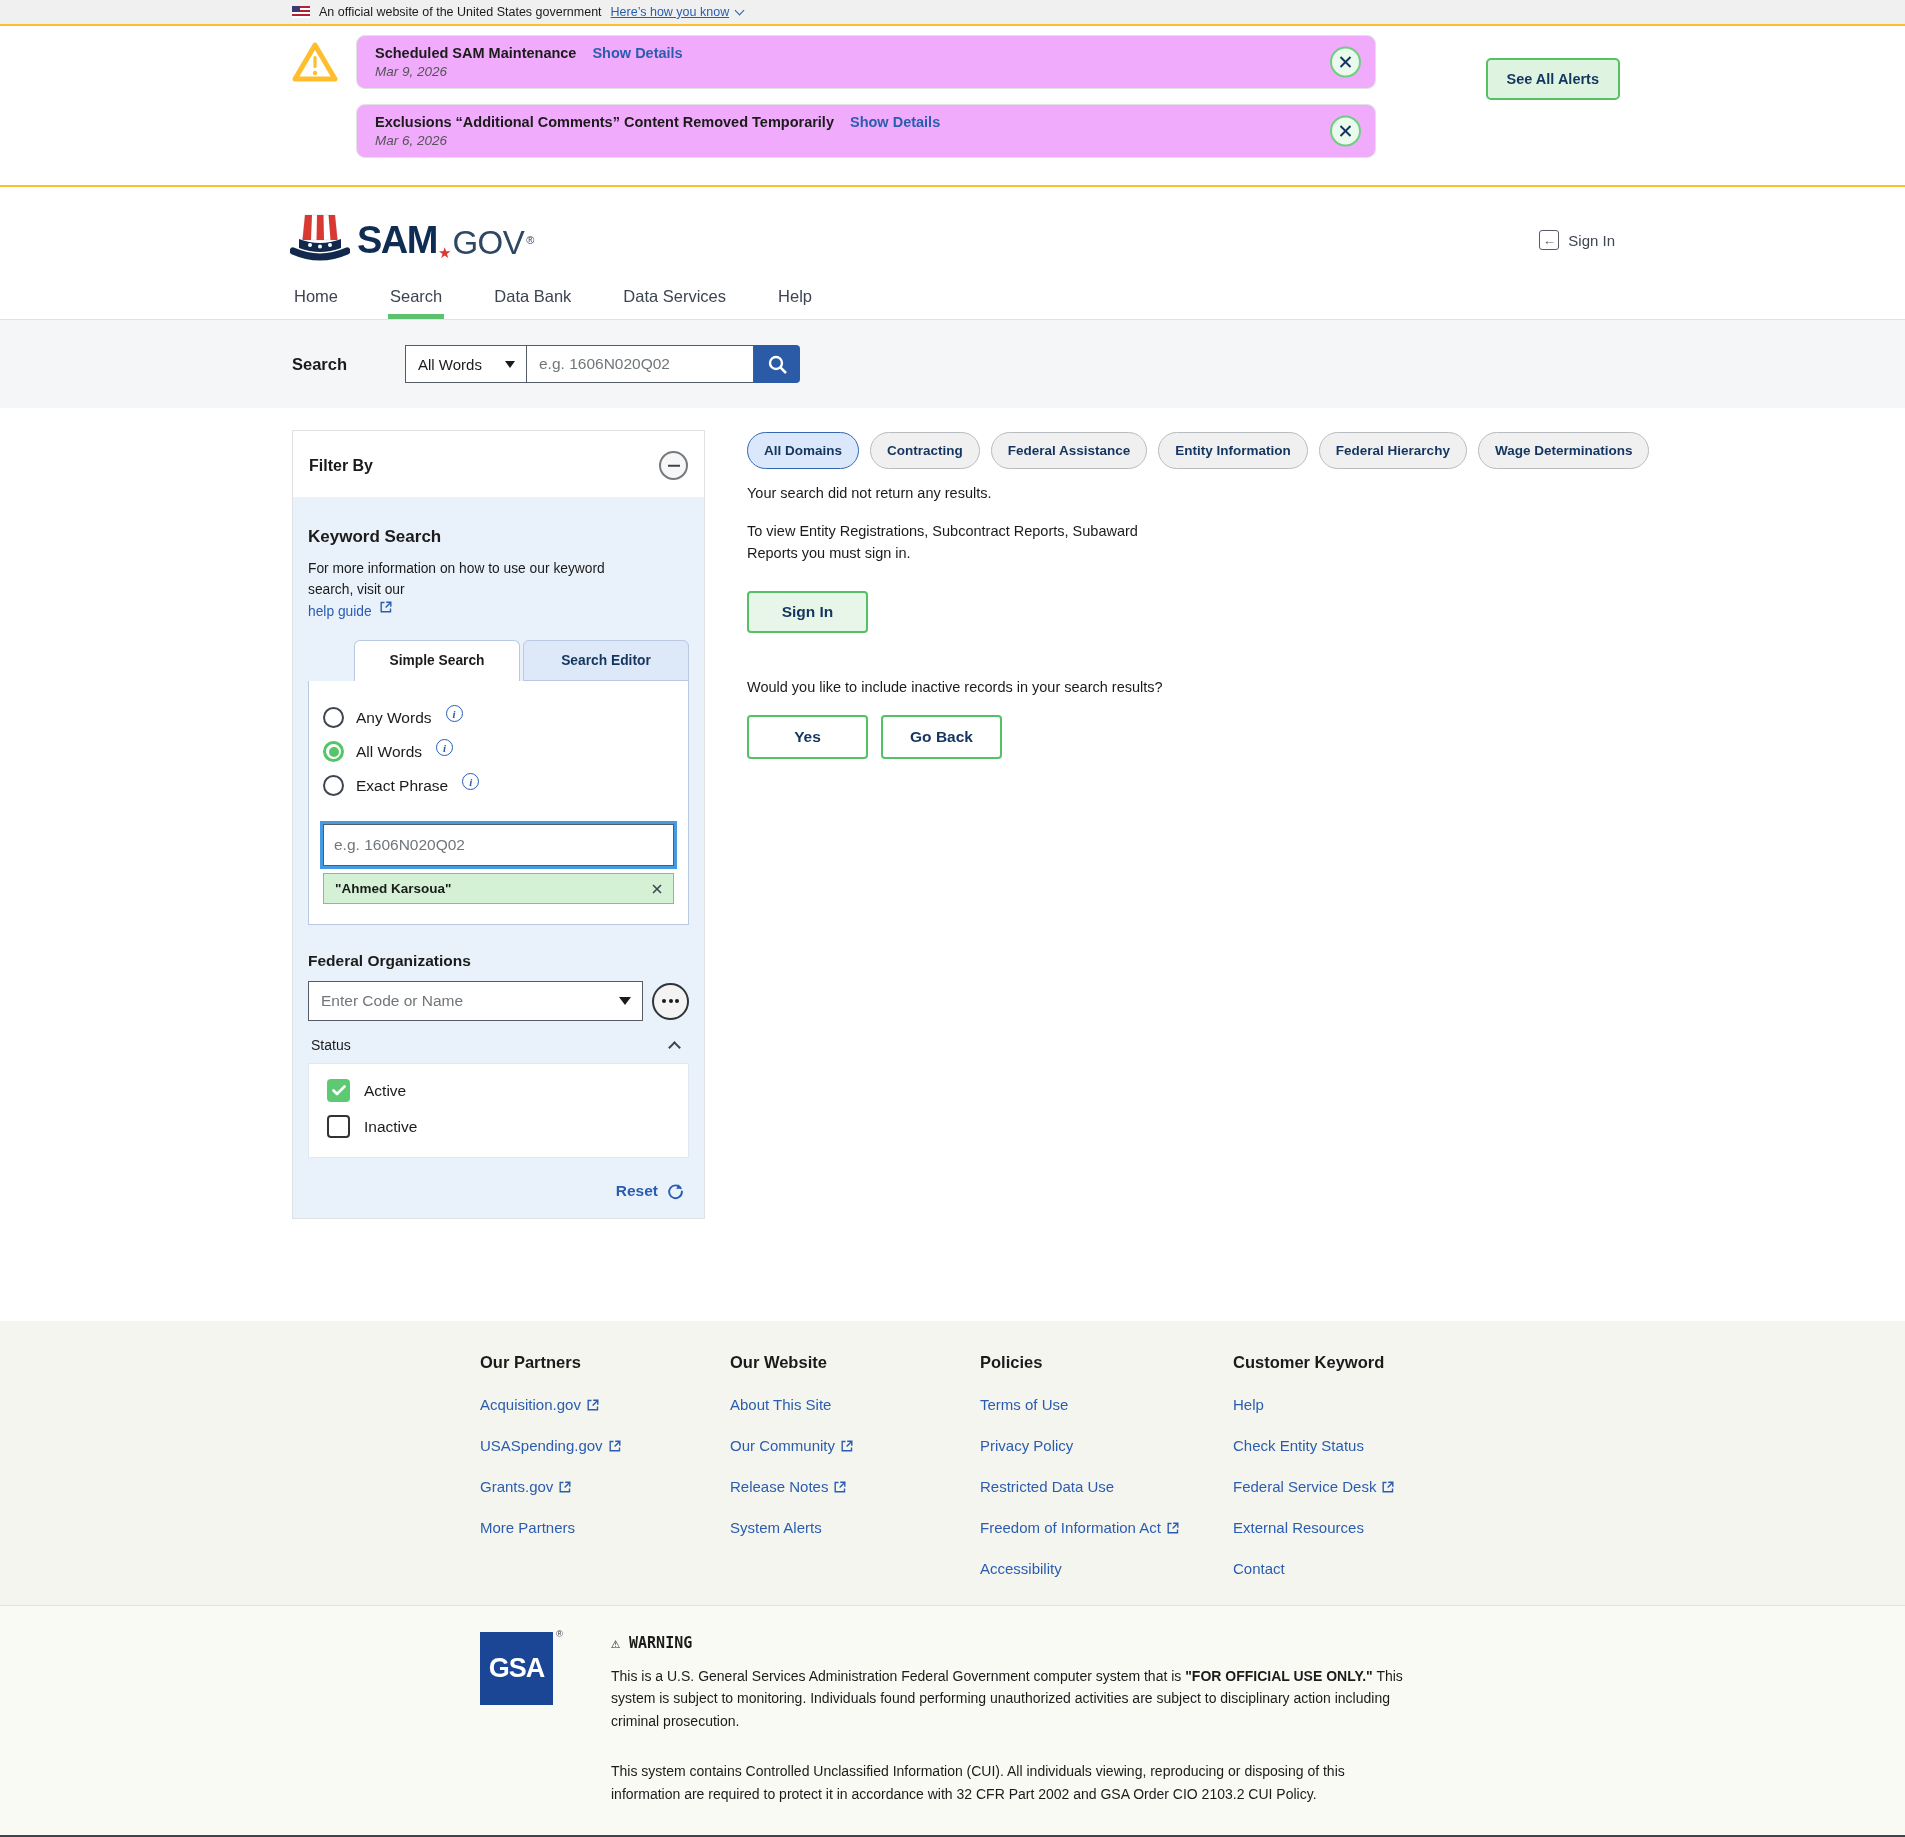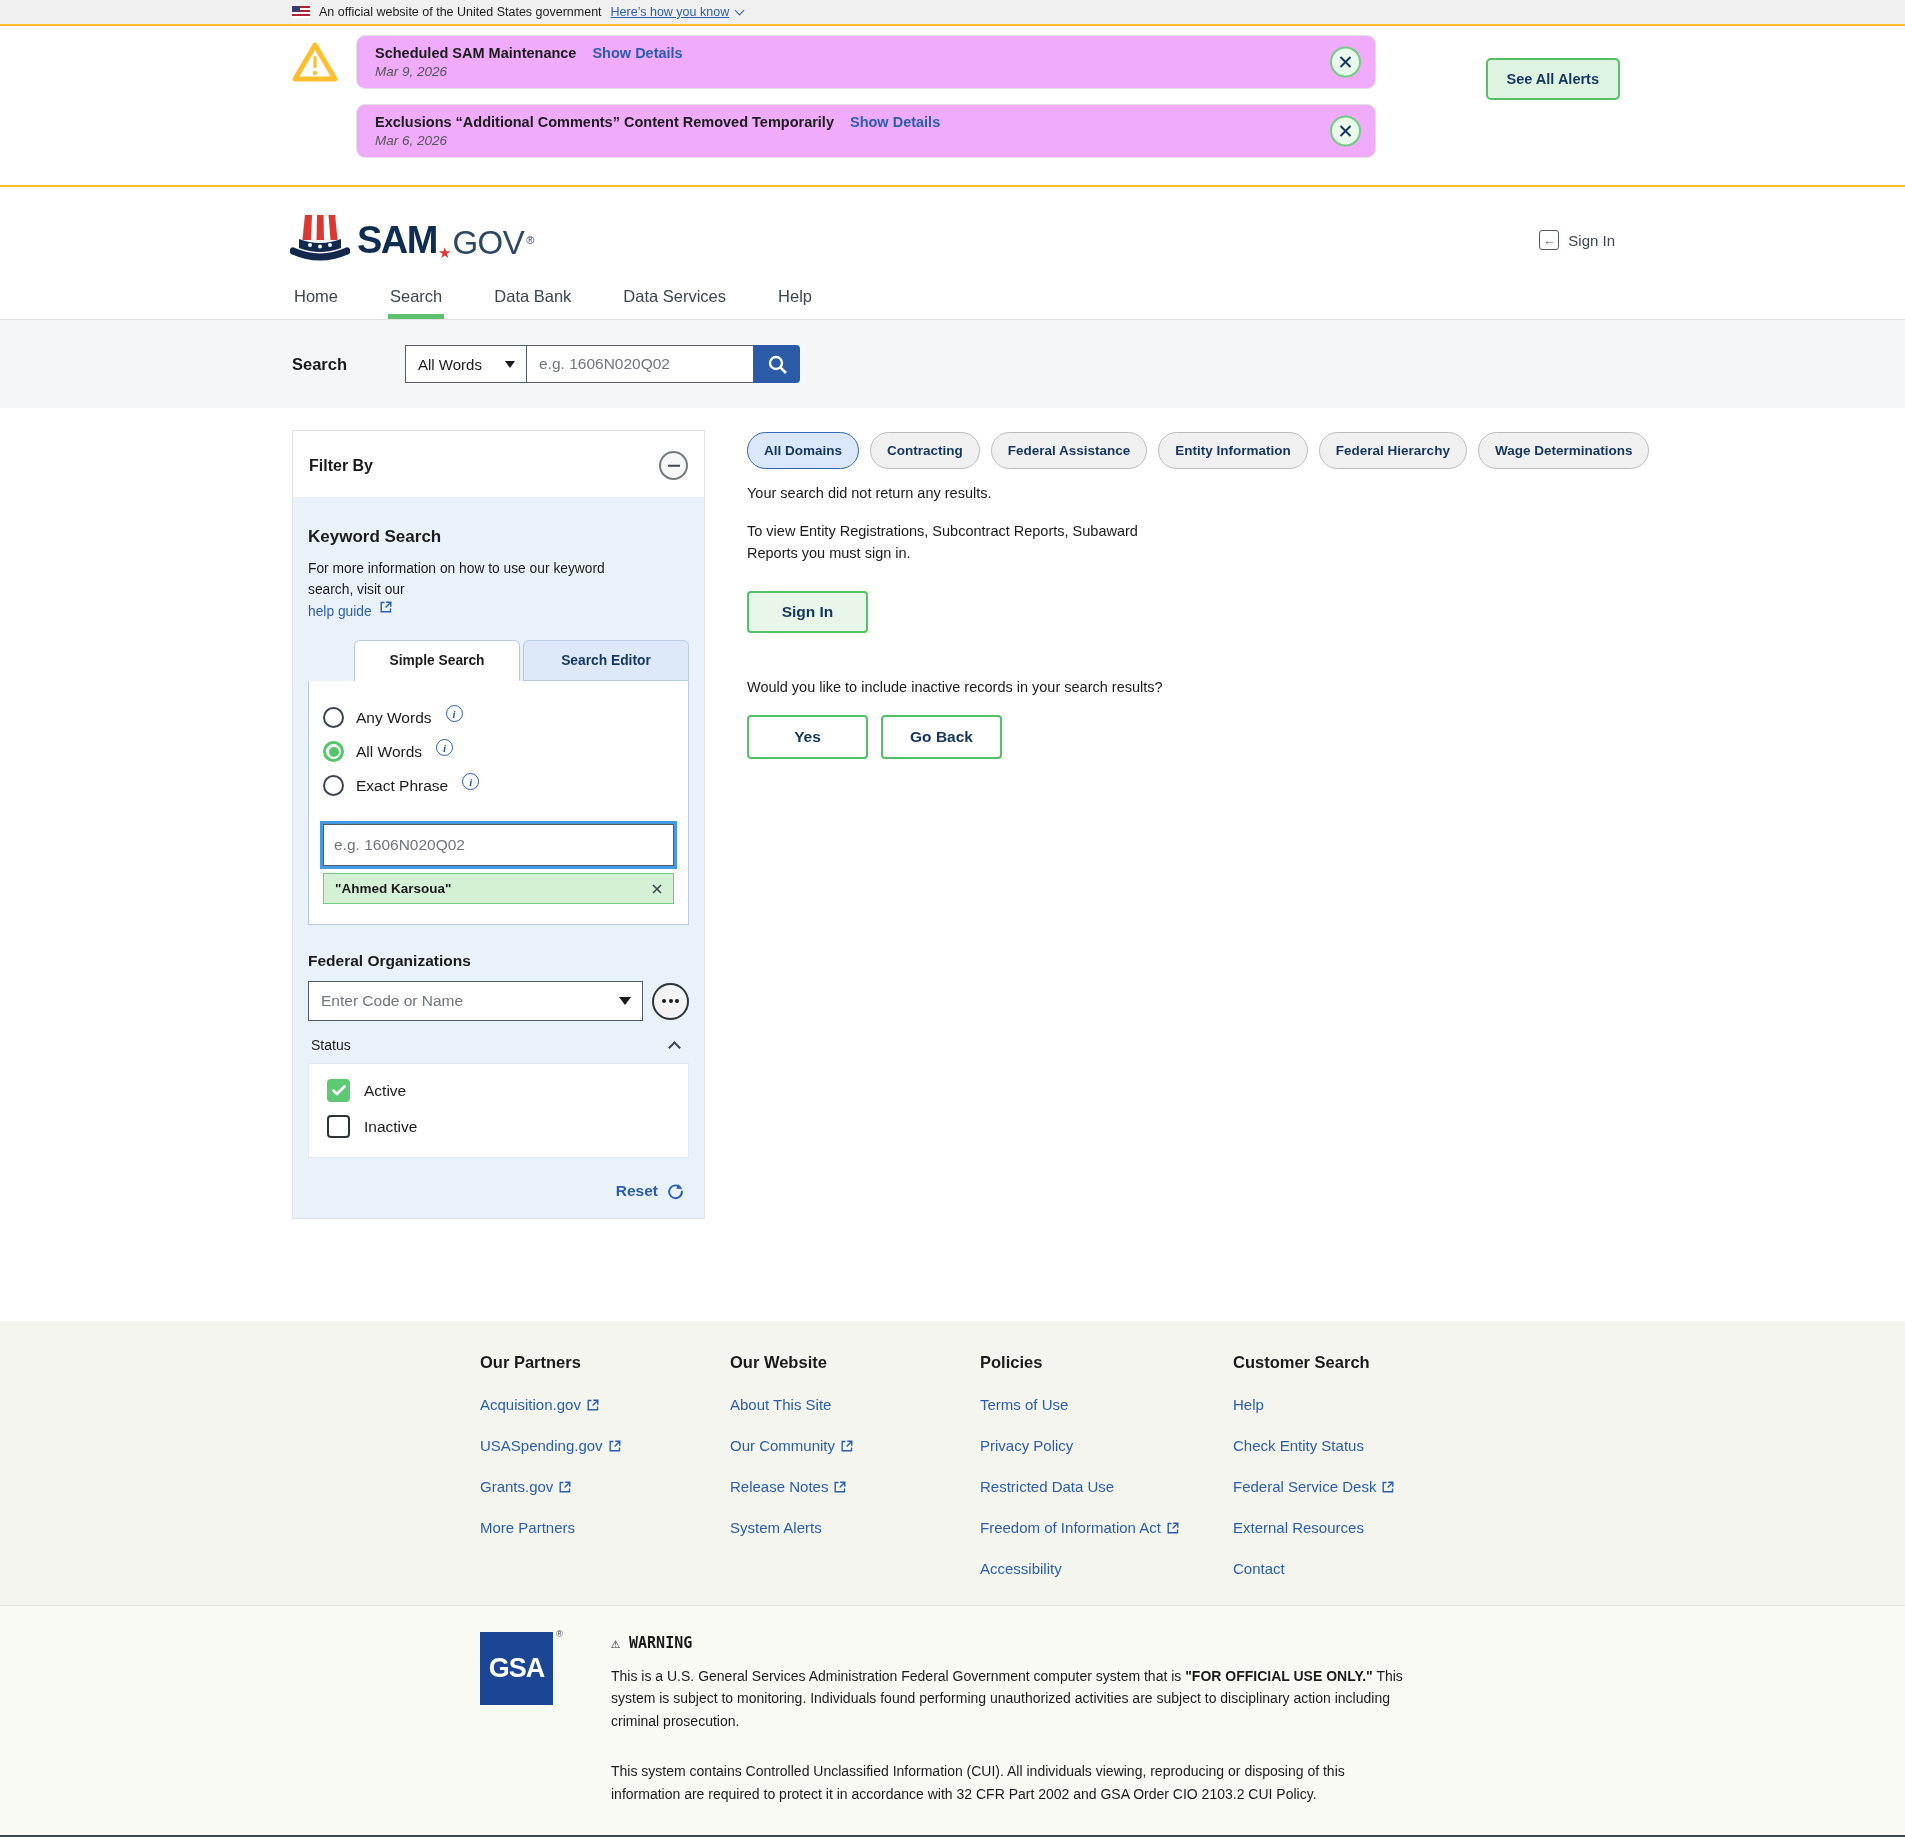--- a/index.html
+++ b/index.html
@@ -439,21 +439,21 @@
           <path d="M4.5 1.5 H1.2 V10.8 H10.5 V7.5" fill="none" stroke="#2a5db0" stroke-width="1.4"></path>
           <path d="M6.2 1.2 H10.8 V5.8" fill="none" stroke="#2a5db0" stroke-width="1.4"></path>
           <line x1="10.6" y1="1.4" x2="5.6" y2="6.4" stroke="#2a5db0" stroke-width="1.4"></line>
         </svg>
       </div>
     <div class="f-link">
         <span>Accessibility</span>
       </div>
   </div>
   <div>
-    <div class="f-heading">Customer Search</div>
+    <div class="f-heading">Customer Keyword</div>
     <div class="f-link">
         <span>Help</span>
       </div>
     <div class="f-link">
         <span>Check Entity Status</span>
       </div>
     <div class="f-link">
         <span>Federal Service Desk</span>
       <svg width="12" height="12" viewBox="0 0 12 12">
           <path d="M4.5 1.5 H1.2 V10.8 H10.5 V7.5" fill="none" stroke="#2a5db0" stroke-width="1.4"></path>

